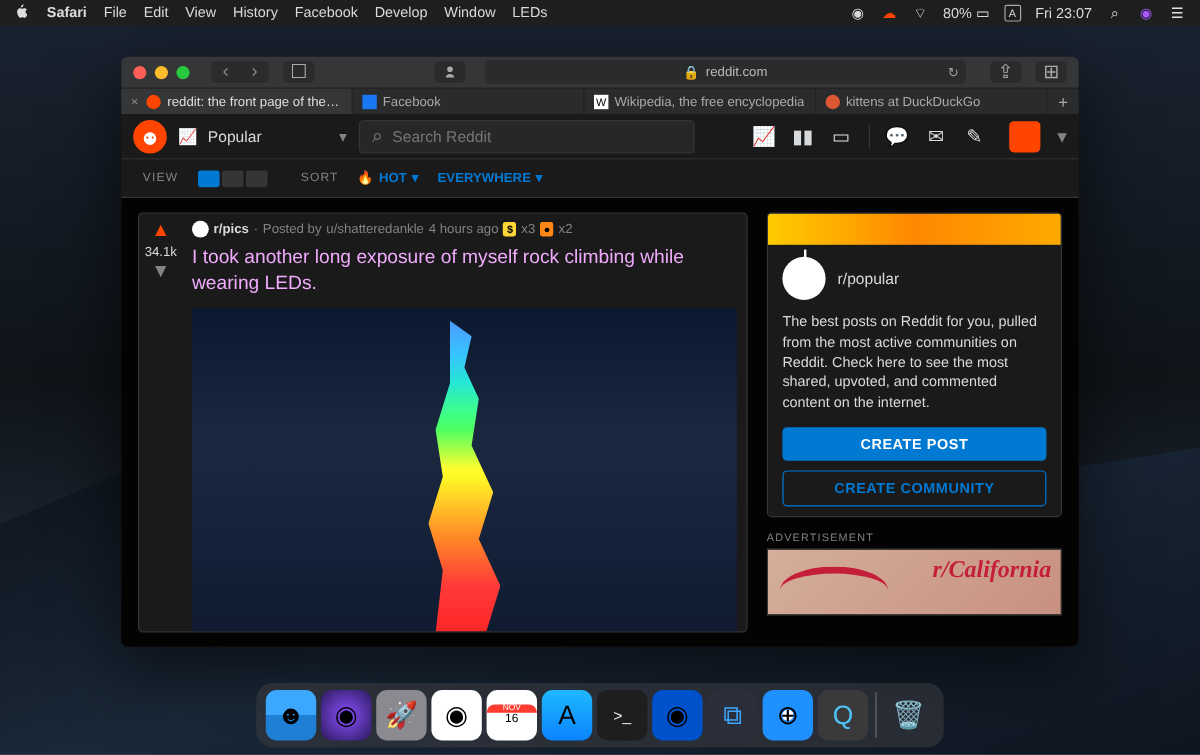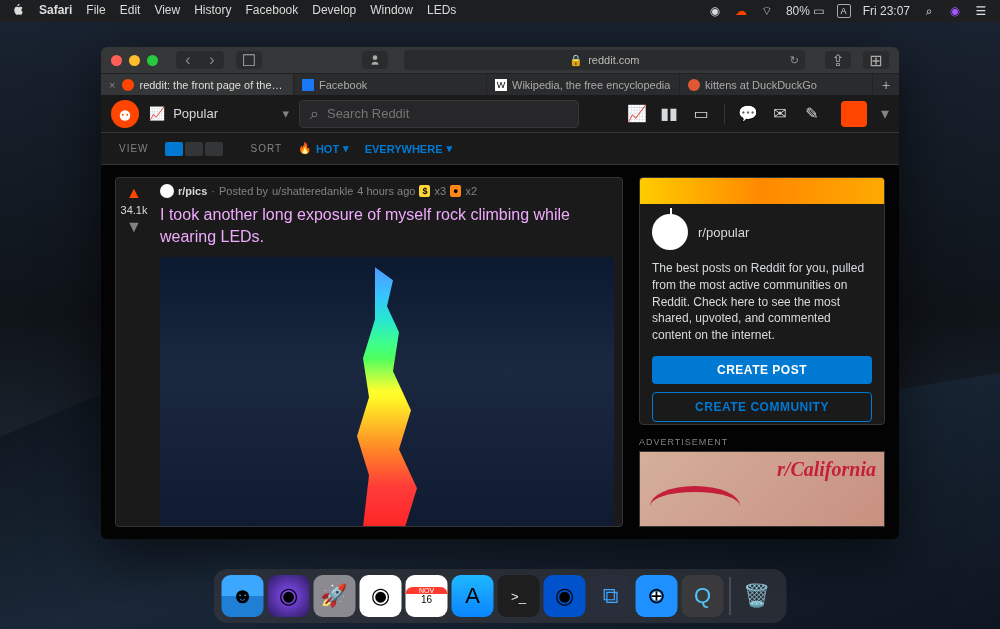--- a/index.html
+++ b/index.html
@@ -67,21 +67,21 @@
 .sb-banner{height:26px;background:linear-gradient(90deg,#ffcc00 0%,#ff8800 50%,#ffaa00 100%)}
 .sb-head{display:flex;align-items:center;gap:10px;padding:10px 12px}
 .sb-snoo{width:36px;height:36px;background:#fff;border-radius:50%;position:relative}
 .sb-snoo::before{content:"";position:absolute;top:-6px;left:50%;width:2px;height:8px;background:#fff}
 .sb-title{color:#d7dadc;font-weight:400;font-size:13px}
 .sb-desc{color:#d7dadc;font-size:12px;line-height:1.4;padding:0 12px 12px}
 .sb-btn{display:block;margin:0 12px 8px;padding:7px;text-align:center;border-radius:4px;font-size:12px;font-weight:600;letter-spacing:.5px;cursor:pointer}
 .sb-btn.primary{background:#0079d3;color:#fff}
 .sb-btn.secondary{border:1px solid #0079d3;color:#0079d3}
 .ad-label{color:#818384;font-size:9px;letter-spacing:1px;margin-bottom:4px}
-.ad-box{height:76px;background:linear-gradient(135deg,#d4af9a 0%,#c89080 100%);position:relative;border:1px solid #343536;overflow:hidden}
+.ad-box{height:56px;background:linear-gradient(135deg,#d4af9a 0%,#c89080 100%);position:relative;border:1px solid #343536;overflow:hidden}
 .ad-text{position:absolute;right:8px;top:6px;font-family:cursive;color:#c41e3a;font-size:20px;font-style:italic;font-weight:600}
 .ad-bridge{position:absolute;bottom:0;left:10px;width:90px;height:40px;border-top:6px solid #c41e3a;border-radius:50% 50% 0 0}
 .dock{position:absolute;bottom:6px;left:50%;transform:translateX(-50%);height:54px;background:rgba(60,60,65,.55);border-radius:14px;padding:4px 8px;display:flex;gap:4px;align-items:center;backdrop-filter:blur(10px)}
 .dock-item{width:42px;height:42px;border-radius:9px;display:flex;align-items:center;justify-content:center;font-size:22px;cursor:pointer}
 .dock-sep{width:1px;height:38px;background:rgba(255,255,255,.3);margin:0 2px}
 .badge{font-size:9px;padding:1px 3px;border-radius:2px;font-weight:600}
 .badge.gold{background:#ffd635;color:#000}
 .badge.coin{background:#ff8717;color:#000}
 </style>
 </head>

